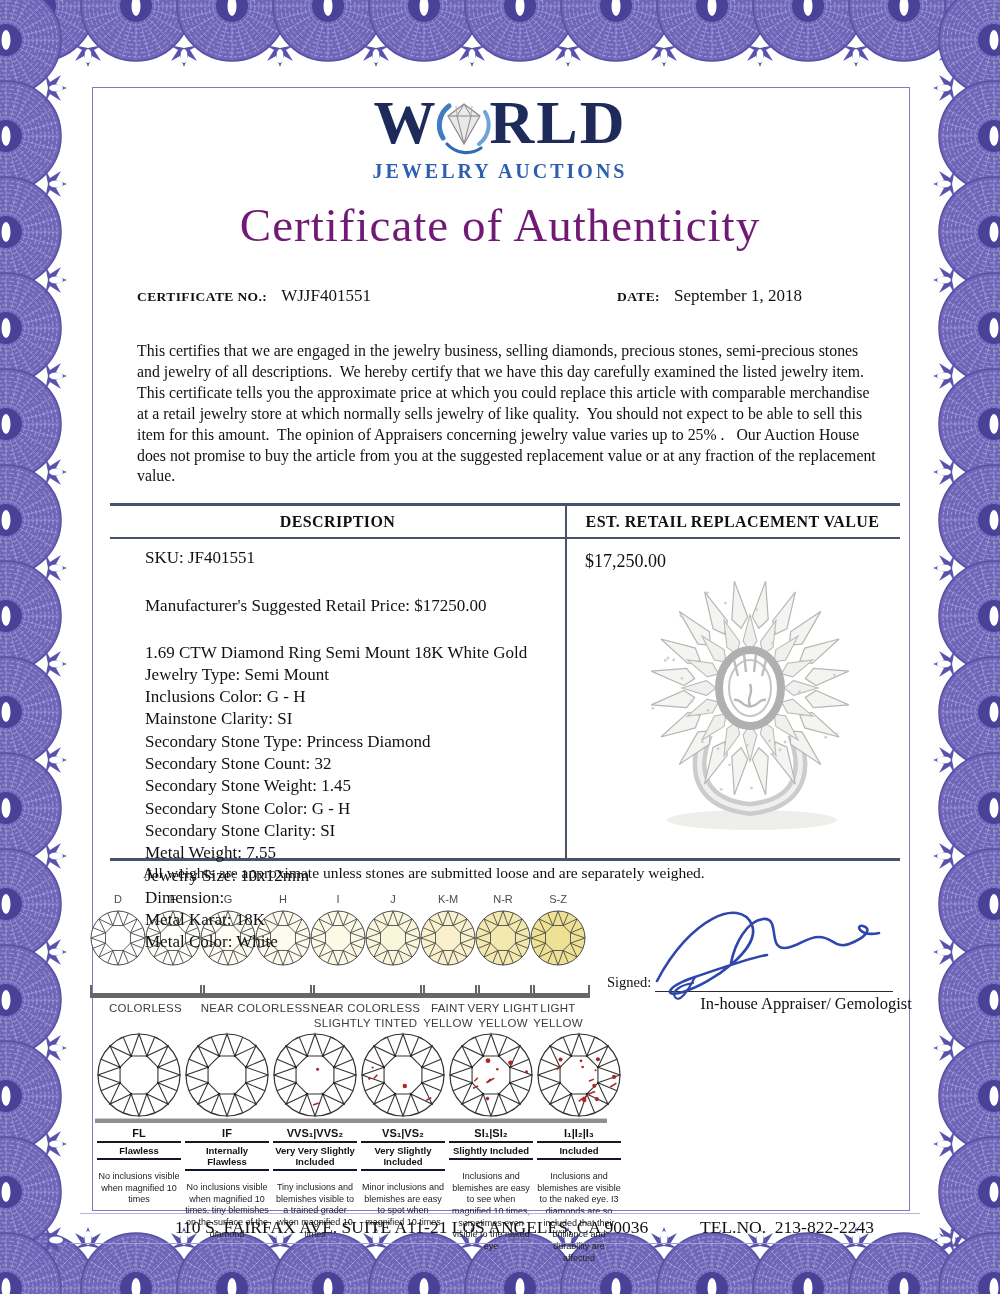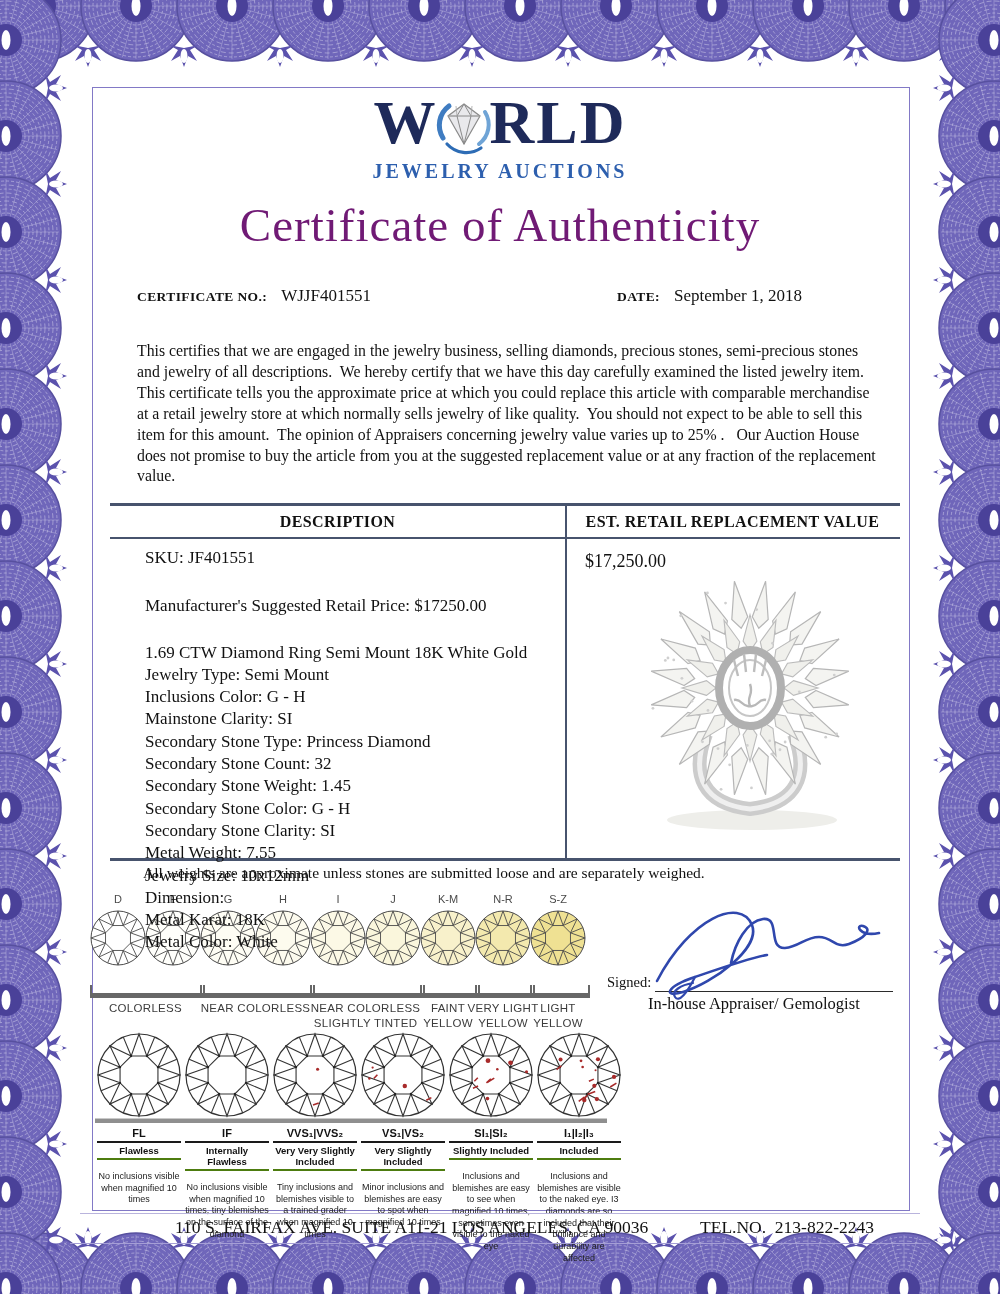--- a/index.html
+++ b/index.html
@@ -46,32 +46,32 @@
   .clabel{position:absolute;top:0;height:13px;text-align:center;
           font-family:"Liberation Sans",sans-serif;font-size:11px;color:#4a4a4a;}
   .bracket{position:absolute;top:92px;height:8px;border-left:2px solid #676767;
            border-right:2px solid #676767;border-bottom:5px solid #676767;}
   .glabel{position:absolute;top:108px;text-align:center;white-space:pre-line;
           font-family:"Liberation Sans",sans-serif;font-size:11.5px;line-height:1.3;
           color:#3c3c3c;letter-spacing:.3px;}
   
   #signed-label{position:absolute;left:607px;top:974px;font-size:14.5px;z-index:4;}
   #sig-line{position:absolute;left:655px;top:991px;width:238px;border-top:1.5px solid #2b2b2b;z-index:4;}
-  #signer{position:absolute;left:648px;top:994px;width:252px;font-size:16.5px;z-index:4;}
+  #signer{position:absolute;left:680px;top:994px;width:252px;text-align:center;font-size:16.5px;z-index:4;}
   #sig-svg{position:absolute;left:635px;top:893px;z-index:5;}
   
   #clarity-chart{position:absolute;left:95px;top:1030px;width:512px;z-index:3;
                  display:grid;grid-template-columns:repeat(6,1fr);}
   #clarity-rule{position:absolute;left:95px;top:1118px;width:512px;height:4px;
                 background:#8f8f8f;border-top:1px solid #c9c9c9;z-index:4;}
   .cl-col{padding:0 2px;text-align:center;font-family:"Liberation Sans",sans-serif;}
   .cl-col svg{display:block;margin:0 auto;}
   .cl-grade{margin-top:9px;font-weight:bold;font-size:11px;border-bottom:2px solid #1a1a1a;
             padding-bottom:2px;color:#111;}
-  .cl-name{font-weight:bold;font-size:9.5px;border-bottom:2px solid #4d7c0f;padding:2px 0;color:#111;}
+  .cl-name{font-weight:bold;font-size:9.5px;border-bottom:2px solid #0f172a;padding:2px 0;color:#111;}
   .cl-desc{font-size:9px;line-height:1.3;padding-top:11px;color:#222;}
   
   #footer-line-top{position:absolute;left:80px;right:80px;top:1213px;border-top:1px solid #b9b4dd;z-index:3;}
   #footer-line-bottom{position:absolute;left:70px;right:70px;top:1243px;border-top:1px solid #a59ed6;z-index:3;}
   #footer-address{position:absolute;left:175px;top:1217px;font-size:17.5px;z-index:3;}
   #footer-tel{position:absolute;left:700px;top:1217px;font-size:17.5px;z-index:3;white-space:pre;}
 </style>
 </head>
 <body>
 

